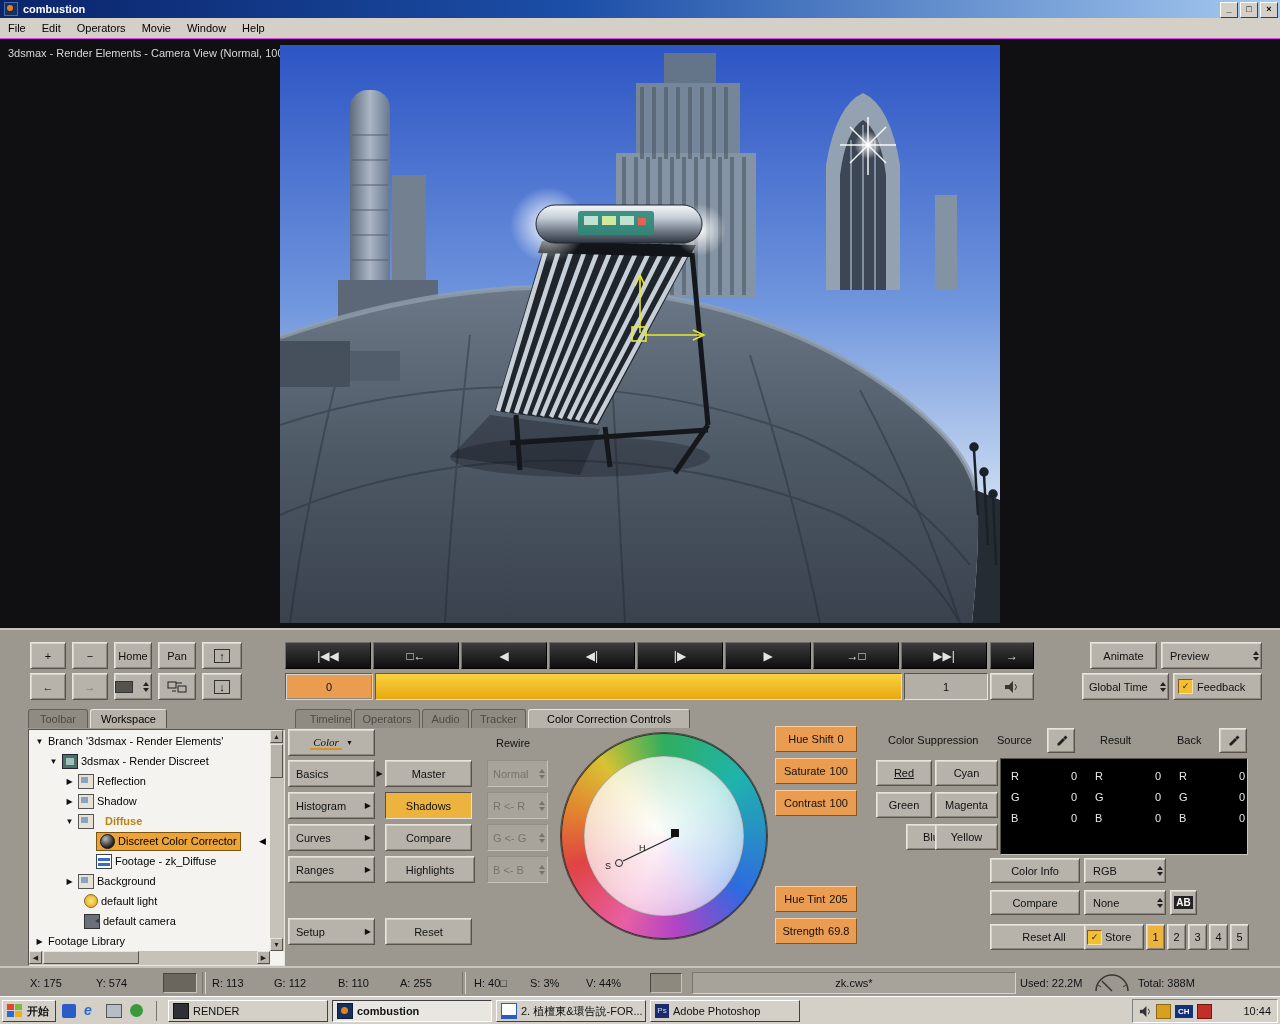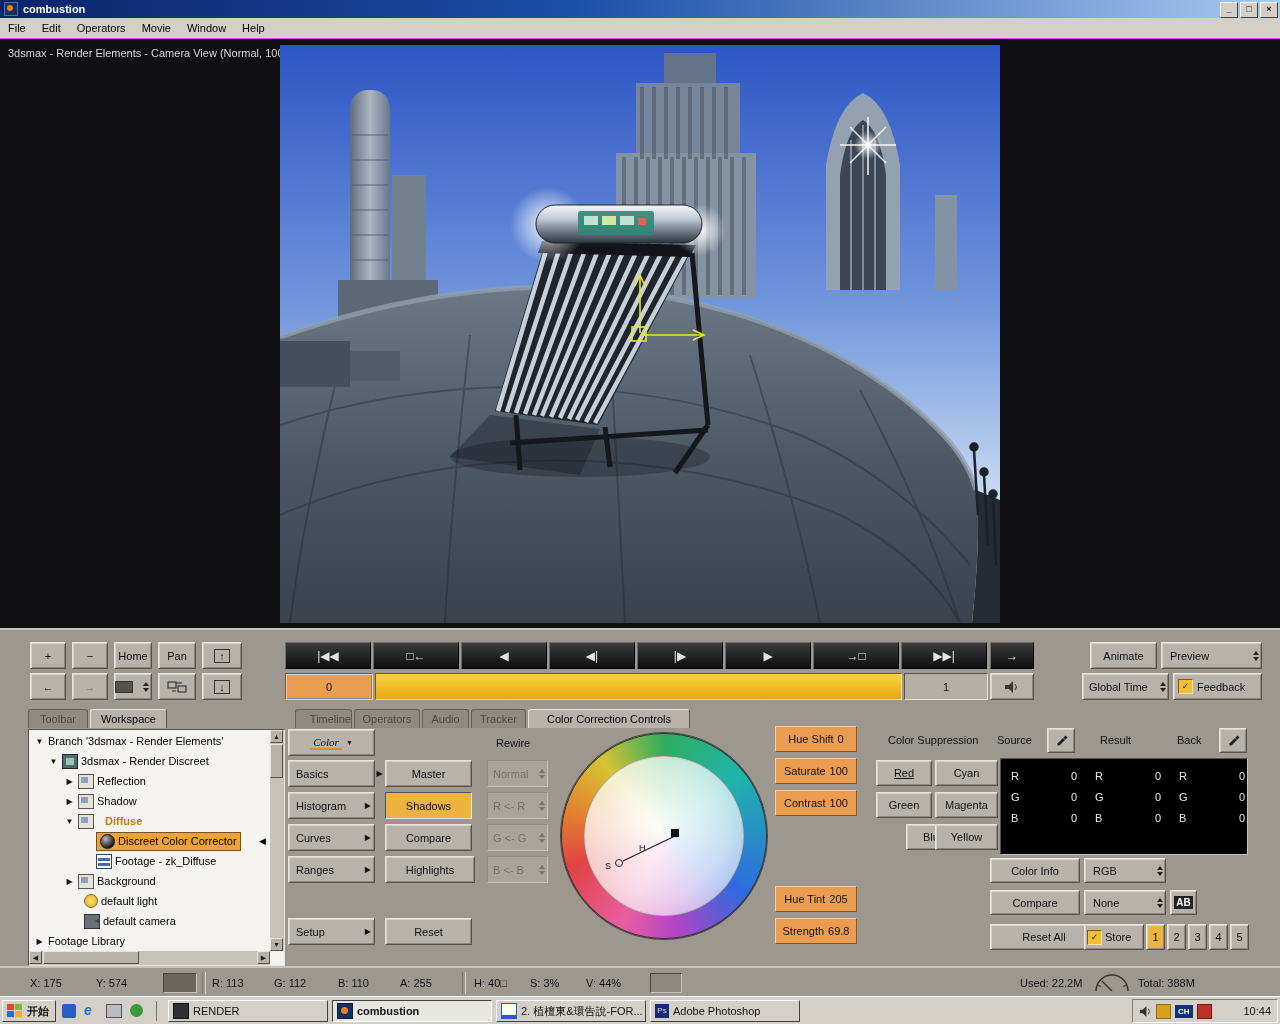--- a/index.html
+++ b/index.html
@@ -719,20 +719,23 @@
     <span class="groove" style="left:202px;"></span>
     <span class="lbl" style="left:212px;">R: 113</span>
     <span class="lbl" style="left:274px;">G: 112</span>
     <span class="lbl" style="left:338px;">B: 110</span>
     <span class="lbl" style="left:400px;">A: 255</span>
     <span class="groove" style="left:462px;"></span>
     <span class="lbl" style="left:474px;">H: 40□</span>
     <span class="lbl" style="left:530px;">S: 3%</span>
     <span class="lbl" style="left:586px;">V: 44%</span>
     <span class="sunkbox" style="left:650px;top:5px;width:30px;height:18px;background:#8d897f;"></span>
+    <div id="file-field">
+      <span>zk.cws*</span>
+      </div>
     <span class="lbl" style="left:1020px;">Used: 22.2M</span>
     <svg class="abs" style="left:1092px;top:5px;" width="40" height="20">
       <path d="M4,18 A16,16 0 0 1 36,18" fill="none" stroke="#3a3730" stroke-width="1.5"></path>
       <line x1="20" y1="18" x2="10" y2="8" stroke="#3a3730" stroke-width="1.5"></line>
       <line x1="6" y1="12" x2="9" y2="14" stroke="#3a3730"></line>
         <line x1="34" y1="12" x2="31" y2="14" stroke="#3a3730"></line>
     </svg>
     <span class="lbl" style="left:1138px;">Total: 388M</span>
   </div>
 

